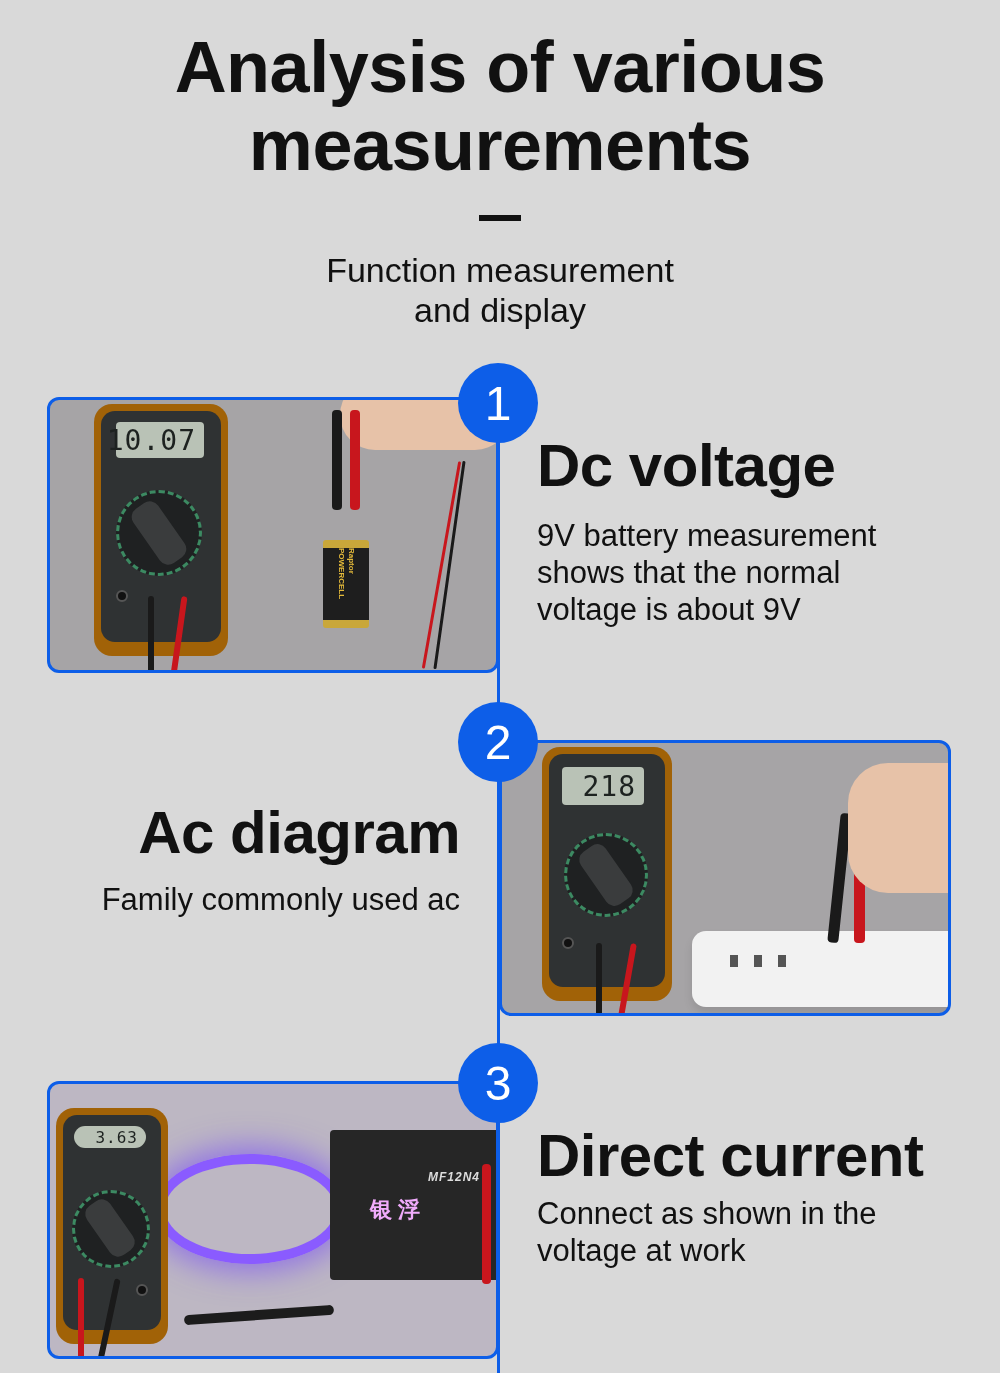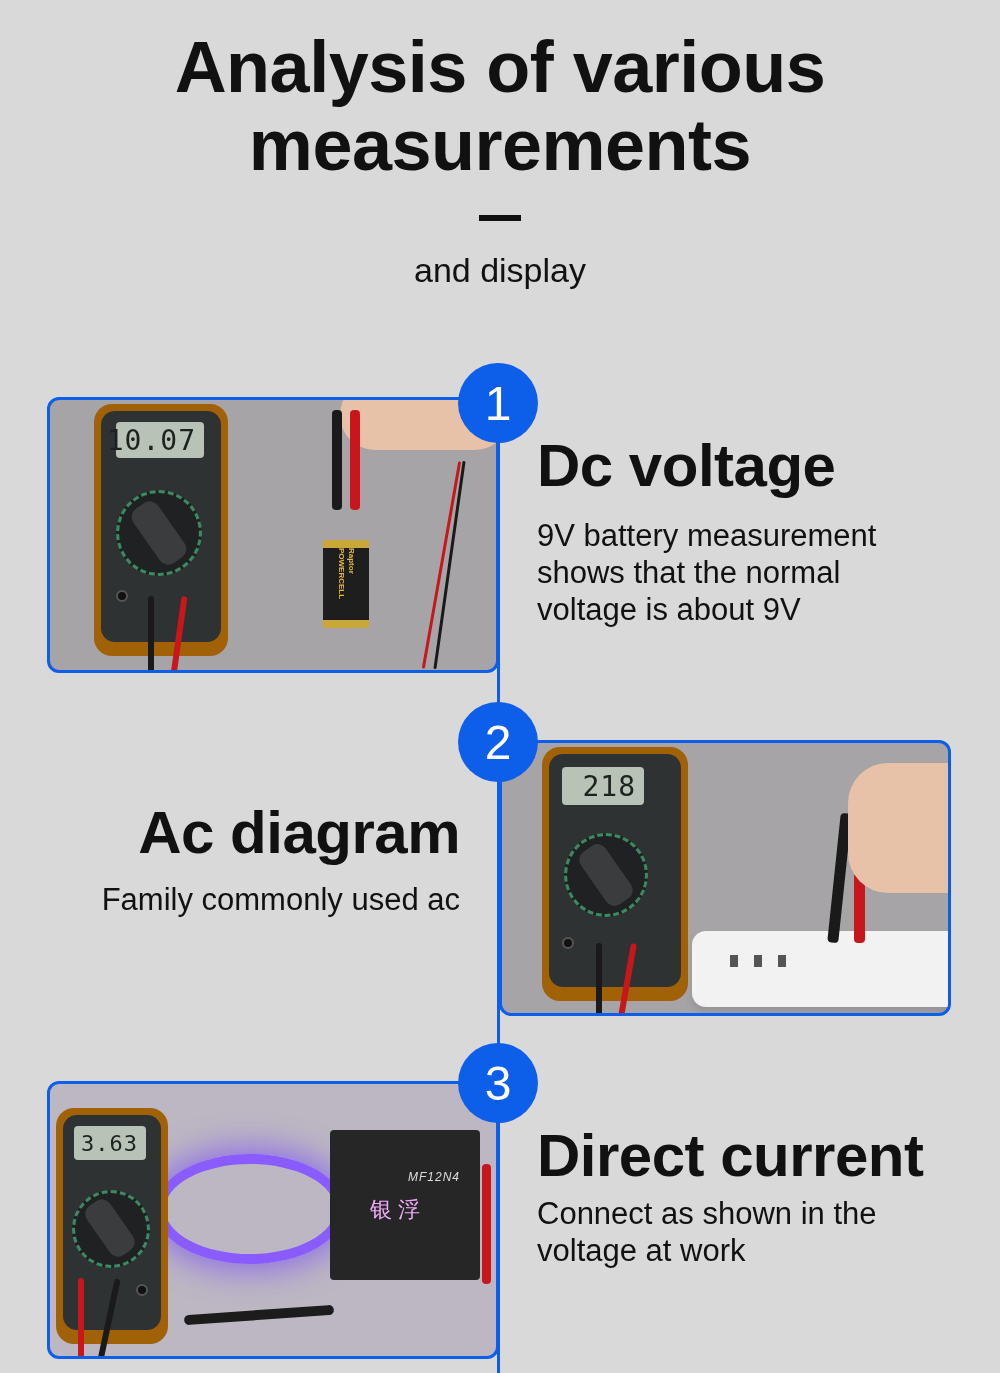--- a/index.html
+++ b/index.html
@@ -103,20 +103,21 @@
 </style>
 </head>
 <body>
 
 <h1 class="title">
   <span>Analysis of various</span>
   <span>measurements</span>
 </h1>
 <div class="dash"></div>
 <div class="subtitle">
+  <span>Function measurement</span>
   <span>and display</span>
 </div>
 
 <div class="vline"></div>
 
 <section>
   <div class="card" style="left:47px; top:397px; width:452px; height:276px;">
 
     <div class="meter" style="left:44px; top:4px; width:134px; height:252px;">
       <div class="body"></div>
@@ -141,21 +142,21 @@
   <h2 class="heading" style="left:537px; top:438px;">Dc voltage</h2>
   <p class="desc" style="left:537px; top:517px;">
     <span>9V battery measurement</span>
     <span>shows that the normal</span>
     <span>voltage is about 9V</span>
   </p>
 </section>
 
 <section>
   <div class="card" style="left:499px; top:740px; width:452px; height:276px;">
-    <div class="meter" style="left:40px; top:4px; width:146px; height:254px;padding-left:16px;">
+    <div class="meter" style="left:40px; top:4px; width:130px; height:254px;padding-left:16px;">
       <div class="body"></div>
       <div class="lcd" style="left:20px; top:20px; width:82px; height:38px;">218</div>
       <div class="dial" style="left:22px; top:86px; width:84px; height:84px;"></div>
       <div class="knob" style="left:49px; top:96px; width:30px; height:64px;"></div>
       <div class="jack" style="left:20px; top:190px;"></div>
     </div>
     <div class="lead black" style="left:94px; top:200px; width:6px; height:80px;"></div>
     <div class="lead red" style="left:122px; top:200px; width:6px; height:80px; transform:rotate(10deg);"></div>
     <div class="powerstrip" style="left:190px; top:188px; width:270px; height:76px;">
       <div class="socket" style="left:38px; top:24px;"></div>
@@ -171,28 +172,28 @@
   <p class="desc right-align" style="left:40px; width:420px; top:881px;">
     <span>Family commonly used ac</span>
   </p>
 </section>
 
 <section>
   <div class="card" style="left:47px; top:1081px; width:452px; height:278px; background:#bdb7c3;">
     <div class="ledstrip" style="left:105px; top:70px; width:190px; height:110px;"></div>
     <div class="meter" style="left:6px; top:24px; width:112px; height:236px;">
       <div class="body"></div>
-      <div class="lcd" style="left:18px; top:18px; width:72px; height:34px; font-size:22px;">3.63</div>
+      <div class="lcd" style="left:18px; top:18px; width:72px; height:22px; font-size:16px;border-radius:13px;">3.63</div>
       <div class="dial" style="left:16px; top:82px; width:78px; height:78px;"></div>
       <div class="knob" style="left:40px; top:90px; width:28px; height:60px;"></div>
       <div class="jack" style="left:80px; top:176px;"></div>
     </div>
     <div class="lead red" style="left:28px; top:194px; width:6px; height:84px;"></div>
     <div class="lead black" style="left:56px; top:194px; width:6px; height:84px; transform:rotate(12deg);"></div>
-    <div class="bigbattery" style="left:280px; top:46px; width:150px; height:150px;">
+    <div class="bigbattery" style="left:280px; top:46px; width:170px; height:150px;font-weight:bold;">
       <span class="model">MF12N4</span>
       <span class="brand">银浮</span>
     </div>
     <div class="probe" style="left:134px; top:226px; width:150px; height:10px; transform:rotate(-4deg);"></div>
     <div class="lead red" style="left:432px; top:80px; width:9px; height:120px;"></div>
   </div>
   <div class="badge" style="left:458px; top:1043px;">3</div>
   <h2 class="heading" style="left:537px; top:1128px;">Direct current</h2>
   <p class="desc" style="left:537px; top:1195px;">
     <span>Connect as shown in the</span>

